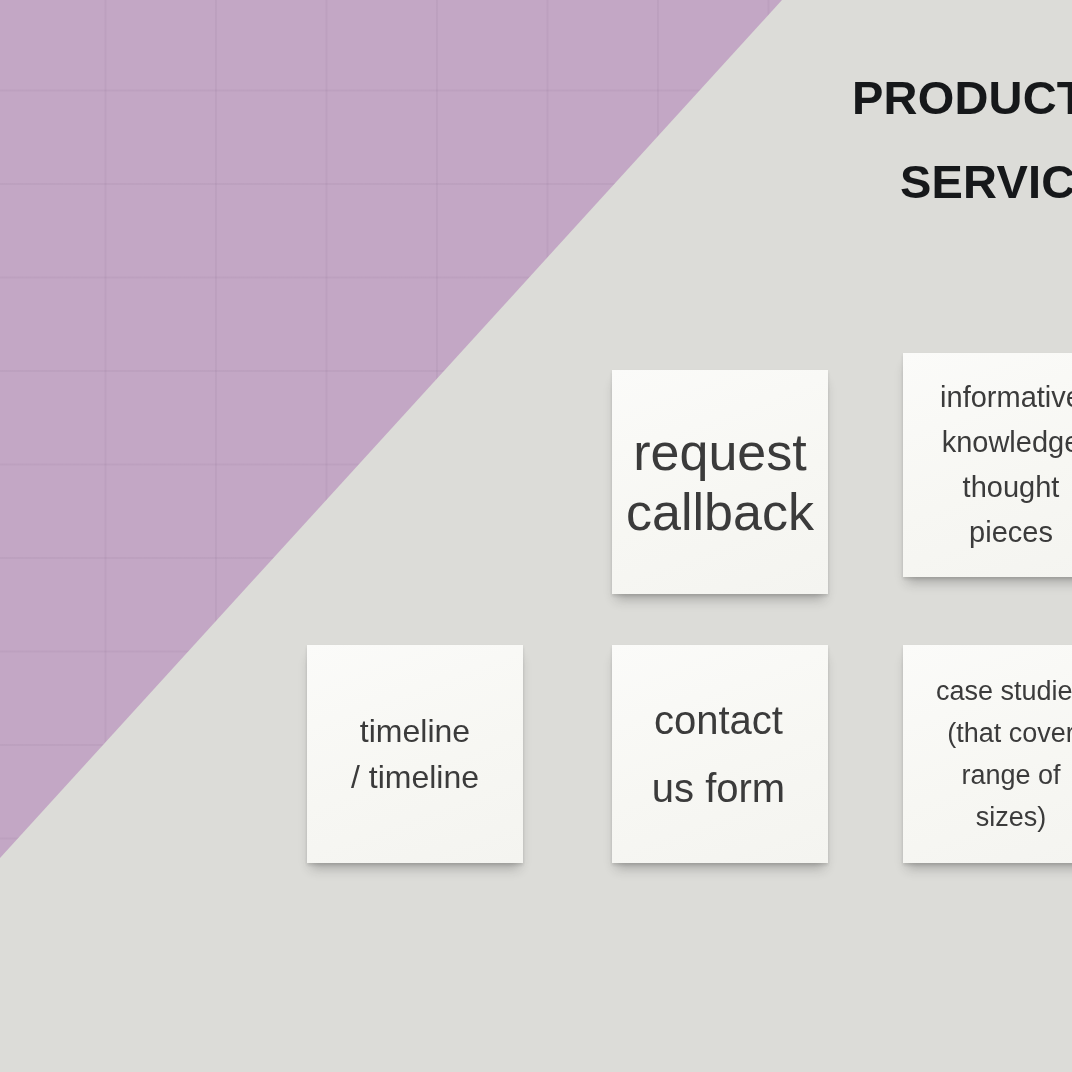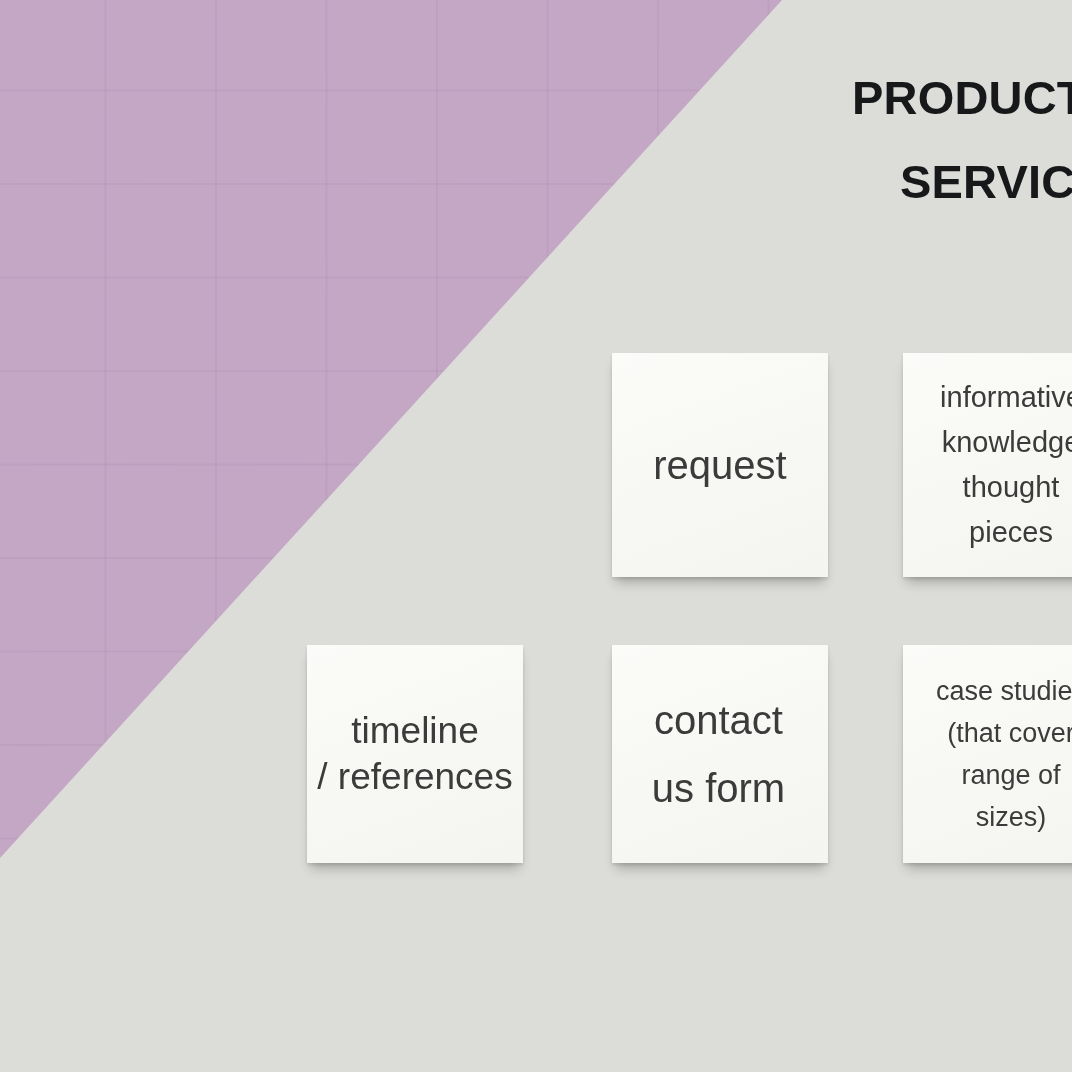--- a/index.html
+++ b/index.html
@@ -66,58 +66,59 @@
     justify-content:center;
     text-align:center;
     color:#3b3b3b;
     box-shadow:
        0 9px 11px -4px rgba(40,40,40,0.30),
        0 2px 3px rgba(40,40,40,0.14);
     padding:6px 10px;
   }
   .note span { display:block; width:100%; }
 
-  .n-callback   { left:612px; top:353px;  width:216px; height:224px; font-size:40px; line-height:60px; }
+  .n-callback   { left:612px; top:370px;  width:216px; height:224px; font-size:52px; line-height:60px; }
   .n-informative{ left:903px; top:353px;  width:216px; height:224px; font-size:29px; line-height:45px; }
-  .n-timeline   { left:307px; top:645px;  width:216px; height:218px; font-size:37px; line-height:46px; }
+  .n-timeline   { left:307px; top:645px;  width:216px; height:218px; font-size:32px; line-height:46px; }
   .n-contact    { left:612px; top:645px;  width:216px; height:218px; font-size:40px; line-height:68px;padding-left:7px; }
   .n-case       { left:903px; top:645px;  width:216px; height:218px; font-size:27px; line-height:42px; }
 </style>
 </head>
 <body>
 
 <div id="canvas">
 
   <div class="wedge"></div>
   <div class="wedge-grid"></div>
 
   <div class="heading">
     <span class="ln ln1">PRODUCTS &amp;</span>
     <span class="ln ln2">SERVICES</span>
   </div>
 
   <div class="note n-callback">
     <div>
       <span>request</span>
+      <span>callback</span>
     </div>
   </div>
 
   <div class="note n-informative">
     <div>
       <span>informative</span>
       <span>knowledge</span>
       <span>thought</span>
       <span>pieces</span>
     </div>
   </div>
 
   <div class="note n-timeline">
     <div>
       <span>timeline</span>
-      <span>/ references</span>
+      <span>/ timeline</span>
     </div>
   </div>
 
   <div class="note n-contact">
     <div>
       <span>contact</span>
       <span>us form</span>
     </div>
   </div>
 

